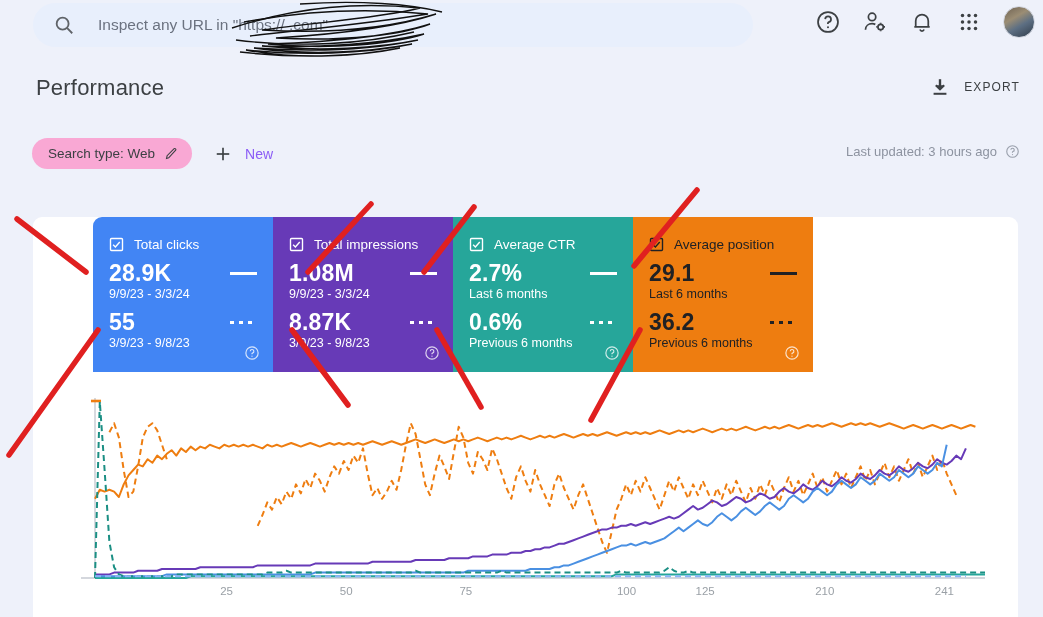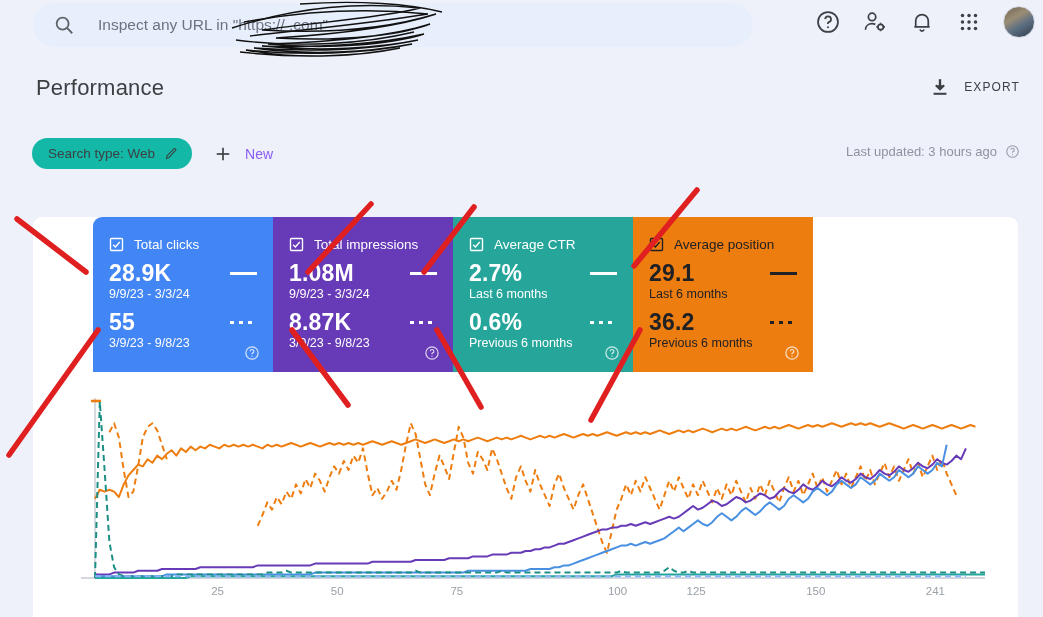--- a/index.html
+++ b/index.html
@@ -37,21 +37,21 @@
   .export {
     position: absolute; right: 23px; top: 76px;
     display: flex; align-items: center; gap: 13px; cursor: pointer;
   }
   .export-label { font-size: 12px; color: #3c4043; letter-spacing: 1.1px; }
   .dl-icon { width: 22px; height: 22px; color: #3c4043; }
 
   
   .chips { position: absolute; left: 32px; top: 138px; display: flex; align-items: center; }
   .chip {
-    height: 31px; background: #14b8a6; border-radius: 16px;
+    height: 31px; background: #f9a8d4; border-radius: 16px;
     display: flex; align-items: center; padding: 0 13px 0 16px; margin-right: 12px; cursor: pointer;
   }
   .chip-label { font-size: 13.5px; color: #3c4043; }
   .pencil { width: 15px; height: 15px; margin-left: 9px; color: #3c4043; }
   .newbtn { display: flex; align-items: center; margin-left: 9px; cursor: pointer; }
   .plus { width: 20px; height: 20px; color: #3c4043; }
   .new-label { font-size: 14px; color: #8b5cf6; margin-left: 12px; }
   .updated {
     position: absolute; right: 23px; top: 144px;
     display: flex; align-items: center; gap: 8px;
@@ -83,21 +83,21 @@
   }
   .card .q {
     position: absolute; right: 13px; bottom: 11px; width: 16px; height: 16px; opacity: .78;
   }
   .c-light { color: #fff; }
   .c-dark  { color: #202124; }
 
   
   .chart { position: absolute; left: 33px; top: 390px; width: 985px; height: 227px; }
   .xaxis {
-    position: absolute; left: 3px; top: 195px; width: 985px; height: 22px;
+    position: absolute; left: 12px; top: 195px; width: 985px; height: 22px;
   }
   .xtick {
     position: absolute; font-size: 11.5px; color: #9aa0a6; transform: translateX(-50%);
   }
 
   
   .annots { position: absolute; left: 0; top: 0; width: 1043px; height: 617px; pointer-events: none; }
 </style>
 </head>
 <body>
@@ -316,21 +316,21 @@
           <path d="M 62.0 188.0 L 66.8 11.6 L 71.6 80.0 L 76.4 152.0 L 81.1 177.2 L 85.9 184.4 L 90.7 186.2 L 95.5 186.2 L 100.3 186.2 L 105.1 186.2 L 109.8 186.2 L 114.6 186.2 L 119.4 186.2 L 124.2 186.2 L 129.0 186.2 L 133.8 186.2 L 138.6 186.2 L 143.3 184.4 L 148.1 184.4 L 152.9 184.4 L 157.7 184.4 L 162.5 184.4 L 167.3 184.4 L 172.1 184.4 L 176.8 184.4 L 181.6 184.4 L 186.4 184.4 L 191.2 184.4 L 196.0 184.4 L 200.8 184.4 L 205.5 184.4 L 210.3 184.4 L 215.1 184.4 L 219.9 184.4 L 224.7 184.4 L 229.5 184.4 L 234.3 182.6 L 239.0 182.6 L 243.8 182.6 L 248.6 182.6 L 253.4 180.8 L 258.2 182.6 L 263.0 182.6 L 267.8 182.6 L 272.5 182.6 L 277.3 182.6 L 282.1 182.6 L 286.9 182.6 L 291.7 182.6 L 296.5 182.6 L 301.2 182.6 L 306.0 182.6 L 310.8 182.6 L 315.6 182.6 L 320.4 182.6 L 325.2 182.6 L 330.0 182.6 L 334.7 182.6 L 339.5 182.6 L 344.3 182.6 L 349.1 182.6 L 353.9 182.6 L 358.7 182.6 L 363.5 182.6 L 368.2 182.6 L 373.0 182.6 L 377.8 182.6 L 382.6 180.8 L 387.4 182.6 L 392.2 182.6 L 396.9 182.6 L 401.7 182.6 L 406.5 182.6 L 411.3 182.6 L 416.1 182.6 L 420.9 182.6 L 425.7 182.6 L 430.4 182.6 L 435.2 182.6 L 440.0 182.6 L 444.8 182.6 L 449.6 182.6 L 454.4 182.6 L 459.2 182.6 L 463.9 182.6 L 468.7 180.8 L 473.5 182.6 L 478.3 182.6 L 483.1 182.6 L 487.9 182.6 L 492.6 182.6 L 497.4 182.6 L 502.2 182.6 L 507.0 182.6 L 511.8 182.6 L 516.6 182.6 L 521.4 182.6 L 526.1 182.6 L 530.9 182.6 L 535.7 182.6 L 540.5 182.6 L 545.3 182.6 L 550.1 182.6 L 554.8 182.6 L 559.6 182.6 L 564.4 182.6 L 569.2 182.6 L 574.0 182.6 L 578.8 182.6 L 583.6 182.6 L 588.3 180.8 L 593.1 182.6 L 597.9 182.6 L 602.7 182.6 L 607.5 182.6 L 612.3 182.6 L 617.1 182.6 L 621.8 182.6 L 626.6 182.6 L 631.4 180.8 L 636.2 177.2 L 641.0 180.8 L 645.8 182.6 L 650.5 182.6 L 655.3 180.8 L 660.1 182.6 L 664.9 182.6 L 669.7 182.6 L 674.5 182.6 L 679.3 182.6 L 684.0 182.6 L 688.8 182.6 L 693.6 182.6 L 698.4 182.6 L 703.2 182.6 L 708.0 182.6 L 712.8 182.6 L 717.5 182.6 L 722.3 182.6 L 727.1 182.6 L 731.9 182.6 L 736.7 182.6 L 741.5 182.6 L 746.2 182.6 L 751.0 182.6 L 755.8 182.6 L 760.6 182.6 L 765.4 182.6 L 770.2 182.6 L 775.0 182.6 L 779.7 182.6 L 784.5 182.6 L 789.3 182.6 L 794.1 182.6 L 798.9 182.6 L 803.7 182.6 L 808.5 182.6 L 813.2 182.6 L 818.0 182.6 L 822.8 182.6 L 827.6 182.6 L 832.4 182.6 L 837.2 182.6 L 841.9 182.6 L 846.7 182.6 L 851.5 182.6 L 856.3 182.6 L 861.1 182.6 L 865.9 182.6 L 870.7 182.6 L 875.4 182.6 L 880.2 182.6 L 885.0 182.6 L 889.8 182.6 L 894.6 182.6 L 899.4 182.6 L 904.2 182.6 L 908.9 182.6 L 913.7 182.6 L 918.5 182.6 L 923.3 182.6 L 928.1 182.6 L 932.9 182.6 L 937.6 182.6 L 942.4 182.6 L 947.2 182.6 L 952.0 182.6" fill="none" stroke="#1B8F84" stroke-width="2" stroke-linejoin="round" stroke-dasharray="6 4"></path>
           <path d="M 62.0 186.2 L 66.8 186.2 L 71.6 186.2 L 76.4 186.2 L 81.1 186.2 L 85.9 186.2 L 90.7 186.2 L 95.5 186.2 L 100.3 186.2 L 105.1 186.2 L 109.8 186.2 L 114.6 186.2 L 119.4 186.2 L 124.2 186.2 L 129.0 186.2 L 133.8 186.2 L 138.6 186.2 L 143.3 186.2 L 148.1 186.2 L 152.9 186.2 L 157.7 186.2 L 162.5 186.2 L 167.3 186.2 L 172.1 186.2 L 176.8 186.2 L 181.6 186.2 L 186.4 186.2 L 191.2 186.2 L 196.0 186.2 L 200.8 186.2 L 205.5 186.2 L 210.3 186.2 L 215.1 186.2 L 219.9 186.2 L 224.7 186.2 L 229.5 186.2 L 234.3 186.2 L 239.0 186.2 L 243.8 186.2 L 248.6 186.2 L 253.4 186.2 L 258.2 186.2 L 263.0 186.2 L 267.8 186.2 L 272.5 186.2 L 277.3 186.2 L 282.1 186.2 L 286.9 186.2 L 291.7 186.2 L 296.5 186.2 L 301.2 186.2 L 306.0 186.2 L 310.8 186.2 L 315.6 186.2 L 320.4 186.2 L 325.2 186.2 L 330.0 186.2 L 334.7 186.2 L 339.5 186.2 L 344.3 186.2 L 349.1 186.2 L 353.9 186.2 L 358.7 186.2 L 363.5 186.2 L 368.2 186.2 L 373.0 186.2 L 377.8 186.2 L 382.6 186.2 L 387.4 186.2 L 392.2 186.2 L 396.9 186.2 L 401.7 186.2 L 406.5 186.2 L 411.3 186.2 L 416.1 186.2 L 420.9 186.2 L 425.7 186.2 L 430.4 186.2 L 435.2 186.2 L 440.0 186.2 L 444.8 186.2 L 449.6 186.2 L 454.4 186.2 L 459.2 186.2 L 463.9 186.2 L 468.7 186.2 L 473.5 186.2 L 478.3 186.2 L 483.1 186.2 L 487.9 186.2 L 492.6 186.2 L 497.4 186.2 L 502.2 186.2 L 507.0 186.2 L 511.8 186.2 L 516.6 186.2 L 521.4 186.2 L 526.1 186.2 L 530.9 186.2 L 535.7 186.2 L 540.5 186.2 L 545.3 186.2 L 550.1 186.2 L 554.8 186.2 L 559.6 186.2 L 564.4 186.2 L 569.2 186.2 L 574.0 186.2 L 578.8 186.2 L 583.6 186.2 L 588.3 186.2 L 593.1 186.2 L 597.9 186.2 L 602.7 186.2 L 607.5 186.2 L 612.3 186.2 L 617.1 186.2 L 621.8 186.2 L 626.6 186.2 L 631.4 186.2 L 636.2 186.2 L 641.0 186.2 L 645.8 186.2 L 650.5 186.2 L 655.3 186.2 L 660.1 186.2 L 664.9 186.2 L 669.7 186.2 L 674.5 186.2 L 679.3 186.2 L 684.0 186.2 L 688.8 186.2 L 693.6 186.2 L 698.4 186.2 L 703.2 186.2 L 708.0 186.2 L 712.8 186.2 L 717.5 186.2 L 722.3 186.2 L 727.1 186.2 L 731.9 186.2 L 736.7 186.2 L 741.5 186.2 L 746.2 186.2 L 751.0 186.2 L 755.8 186.2 L 760.6 186.2 L 765.4 186.2 L 770.2 186.2 L 775.0 186.2 L 779.7 186.2 L 784.5 186.2 L 789.3 186.2 L 794.1 186.2 L 798.9 186.2 L 803.7 186.2 L 808.5 186.2 L 813.2 186.2 L 818.0 186.2 L 822.8 186.2 L 827.6 186.2 L 832.4 186.2 L 837.2 186.2 L 841.9 186.2 L 846.7 186.2 L 851.5 186.2 L 856.3 186.2 L 861.1 186.2 L 865.9 186.2 L 870.7 186.2 L 875.4 186.2 L 880.2 186.2 L 885.0 186.2 L 889.8 186.2 L 894.6 186.2 L 899.4 186.2 L 904.2 186.2 L 908.9 186.2 L 913.7 186.2 L 918.5 186.2 L 923.3 186.2 L 928.1 186.2 L 932.9 186.2" fill="none" stroke="#8AB4F8" stroke-width="2" stroke-linejoin="round" stroke-dasharray="6 4"></path>
         </g>
     </svg>
     <div class="xaxis" id="xaxis">
         <div class="xtick" style="left: 181.624px;">25</div>
         <div class="xtick" style="left: 301.247px;">50</div>
         <div class="xtick" style="left: 420.871px;">75</div>
         <div class="xtick" style="left: 540.495px; margin-left: 41px;">100</div>
         <div class="xtick" style="left: 660.118px;">125</div>
-        <div class="xtick" style="left: 779.742px;">150</div>
+        <div class="xtick" style="left: 779.742px;">210</div>
         <div class="xtick" style="left: 899.366px;">241</div>
       </div>
   </div>
 
   <svg class="annots" viewBox="0 0 1043 617">
     <g stroke="#E02020" stroke-width="5.5" fill="none" stroke-linecap="round">
       <path d="M17 219 L86 272"></path>
       <path d="M9 455 L98 330"></path>
       <path d="M371 204 L308 272"></path>
       <path d="M348 405 L292 330"></path>

